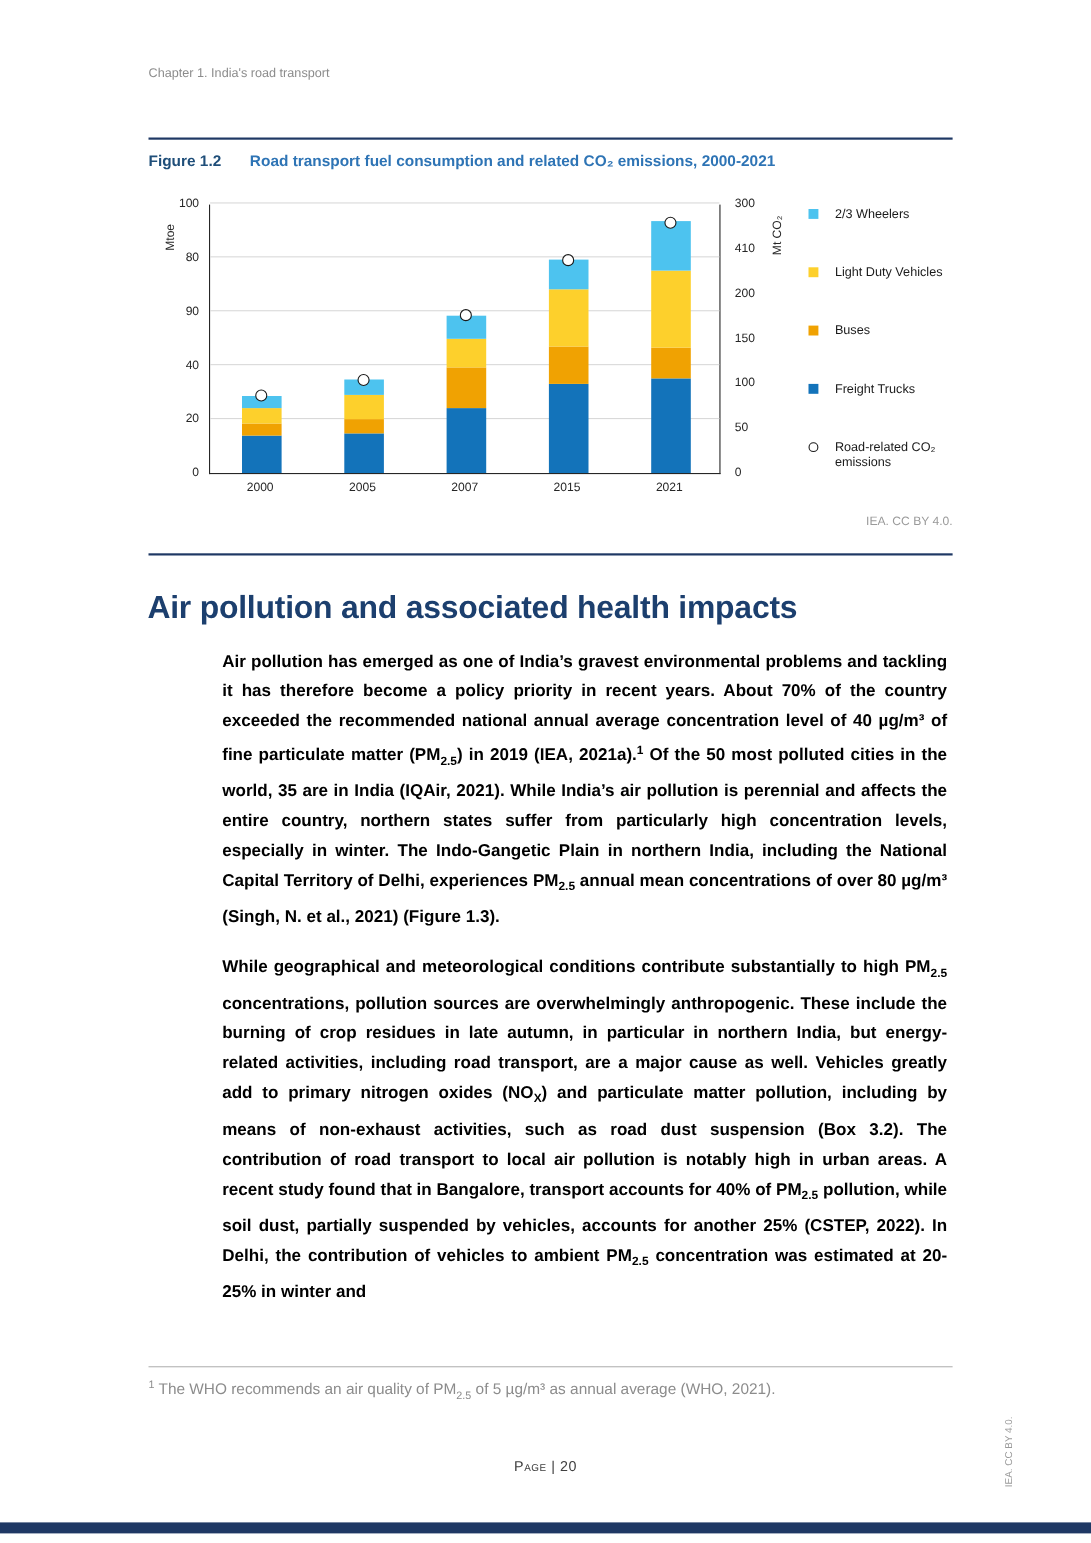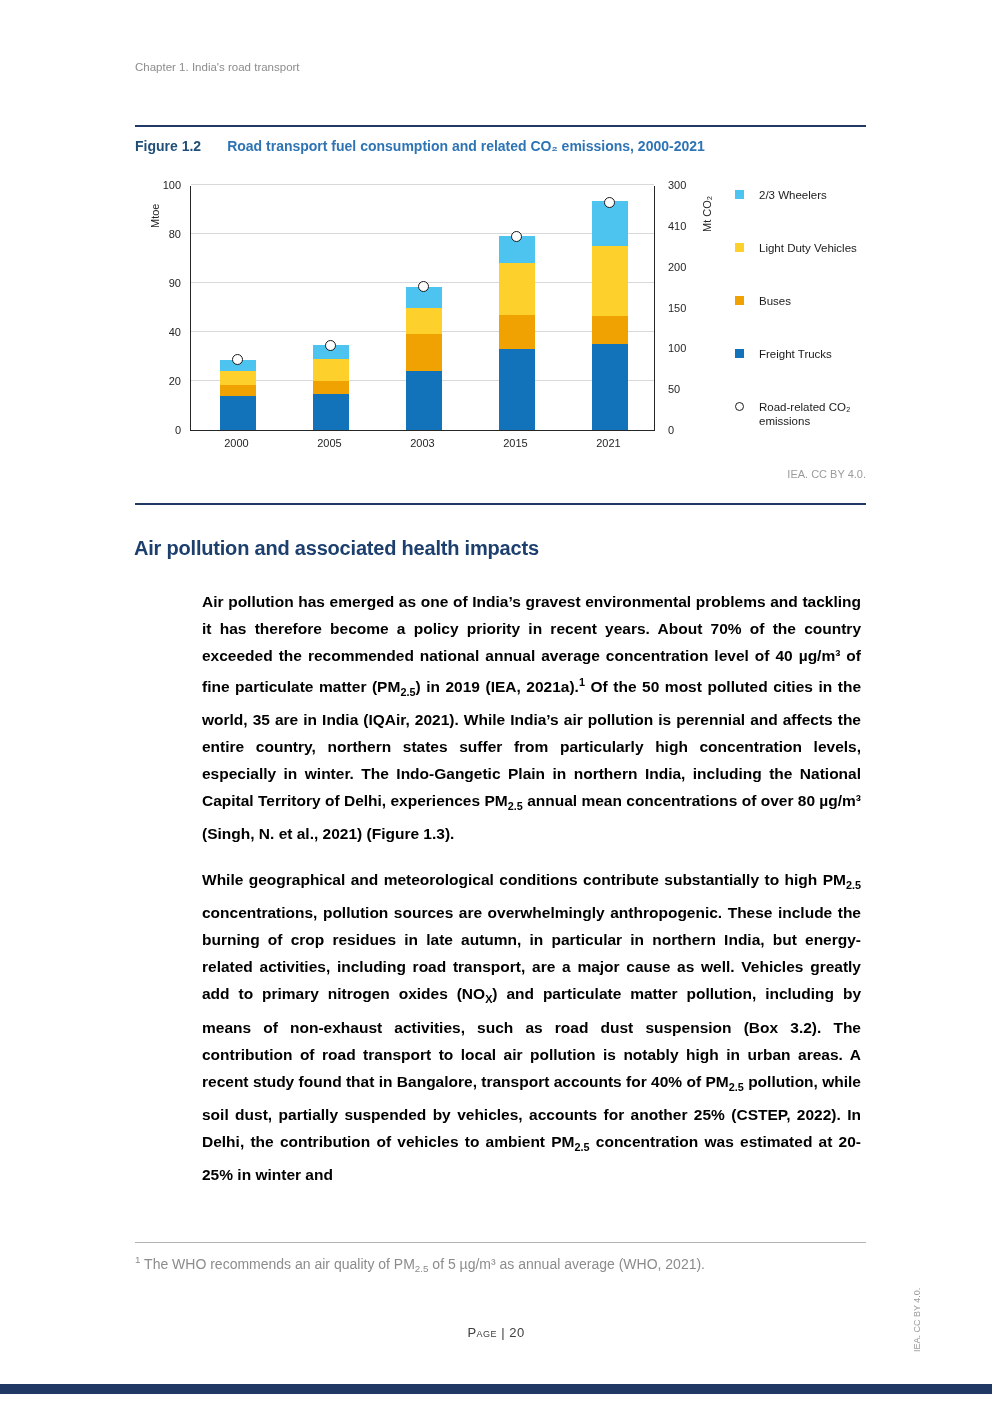--- a/index.html
+++ b/index.html
@@ -51,21 +51,21 @@
             display:flex; flex-direction:column; justify-content:space-between; }
   .legend-item { display:flex; align-items:flex-start; gap:15px;
                  font-size:11.5px; color:#1a1a1a; line-height:14px; }
   .lg-square { width:9px; height:9px; flex:0 0 9px; margin-top:2px; }
   .lg-circle { width:9px; height:9px; flex:0 0 9px; margin-top:2px;
                border:1.5px solid #1a1a1a; border-radius:50%; background:#fff; }
   .chart-credit { position:absolute; right:0; top:292px; font-size:11px; color:#9a9a9a; }
 
   
   .section-heading { position:absolute; left:134px; top:537px; width:760px;
-                     font-size:20px; font-weight:bold; color:#1c3f6e; letter-spacing:-0.2px; }
+                     font-size:29px; font-weight:bold; color:#1c3f6e; letter-spacing:-0.2px; }
   .content { position:absolute; left:202px; top:588px; width:659px; }
   .content p { font-size:15.5px; line-height:27px; font-weight:600;
                text-align:justify; color:#000; margin:0 0 19px 0; }
   .content sub, .footnote sub { font-size:70%; }
   .content sup, .footnote sup { font-size:70%; }
 
   
   .foot-sep { position:absolute; left:135px; top:1242px; width:731px; height:1px; background:#b3b3b3; }
   .footnote { position:absolute; left:135px; top:1254px; width:731px;
               font-size:14px; color:#8c8c8c; }
@@ -140,21 +140,21 @@
       <div class="tick" style="bottom: 35.8333px;">50</div>
       <div class="tick" style="bottom: 76.6667px;">100</div>
       <div class="tick" style="bottom: 117.5px; text-align: center;">150</div>
       <div class="tick" style="bottom: 158.333px;">200</div>
       <div class="tick" style="bottom: 199.167px;">410</div>
       <div class="tick" style="bottom: 240px;">300</div>
     </div>
   <div id="x-labels">
       <div class="xlab" style="left: 0px; width: 93px;">2000</div>
       <div class="xlab" style="left: 93px; width: 93px;">2005</div>
-      <div class="xlab" style="left: 186px; width: 93px;">2003</div>
+      <div class="xlab" style="left: 186px; width: 93px;">2007</div>
       <div class="xlab" style="left: 279px; width: 93px;">2015</div>
       <div class="xlab" style="left: 372px; width: 93px;">2021</div>
     </div>
   <div id="legend">
       <div class="legend-item">
         <div class="lg-square" style="background: rgb(77, 195, 239);"></div>
         <div class="lg-label">2/3 Wheelers</div>
       </div>
       <div class="legend-item">
         <div class="lg-square" style="background: rgb(253, 208, 44);"></div>

